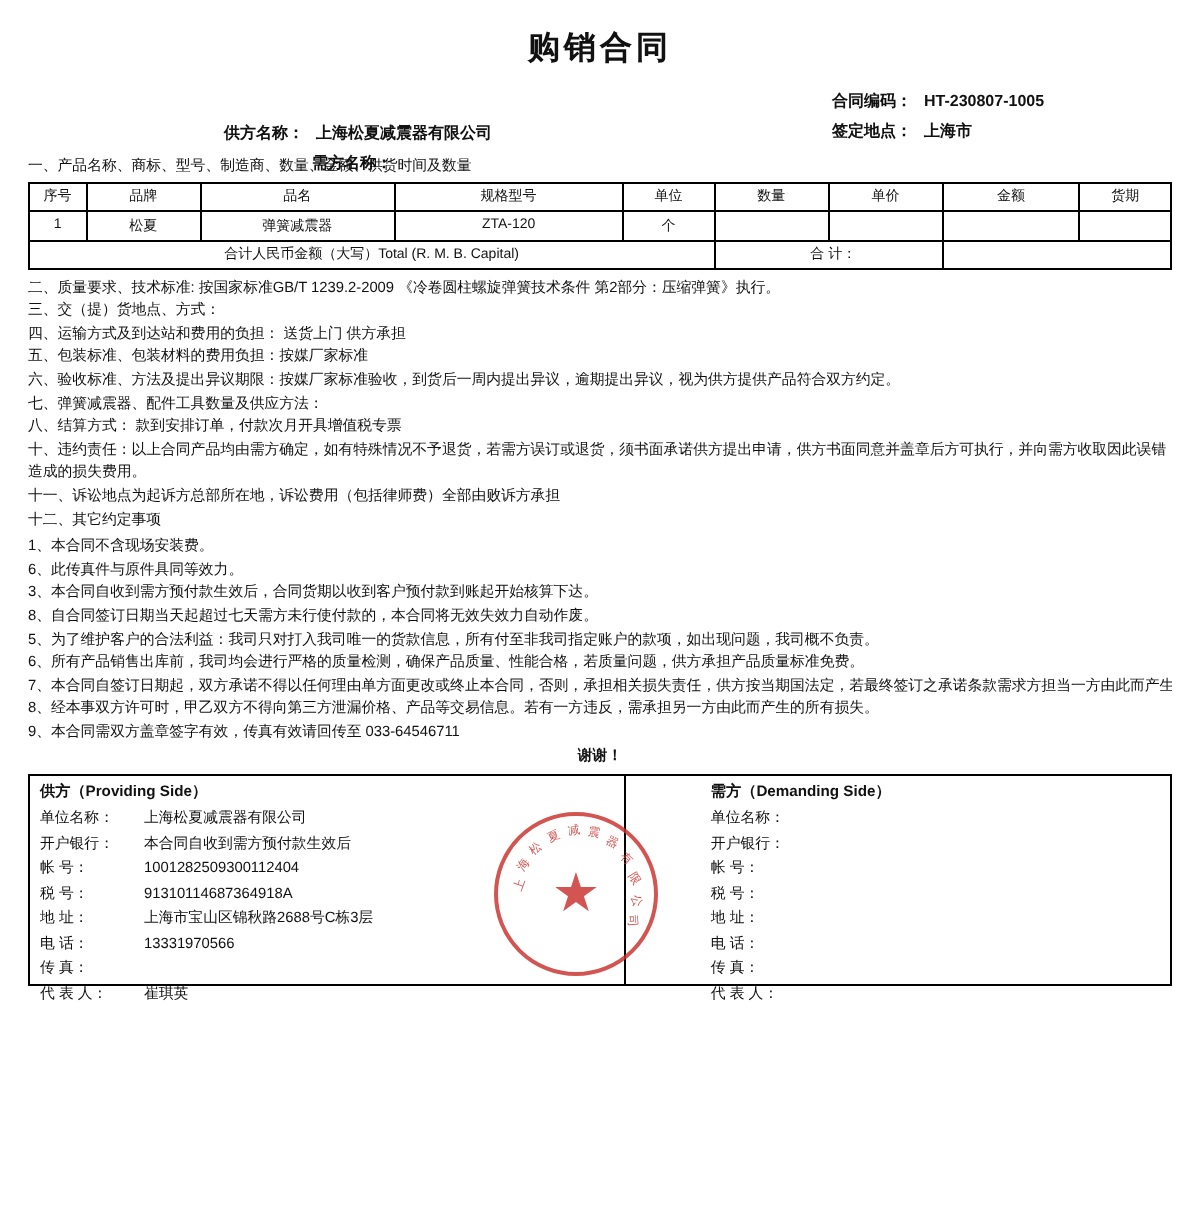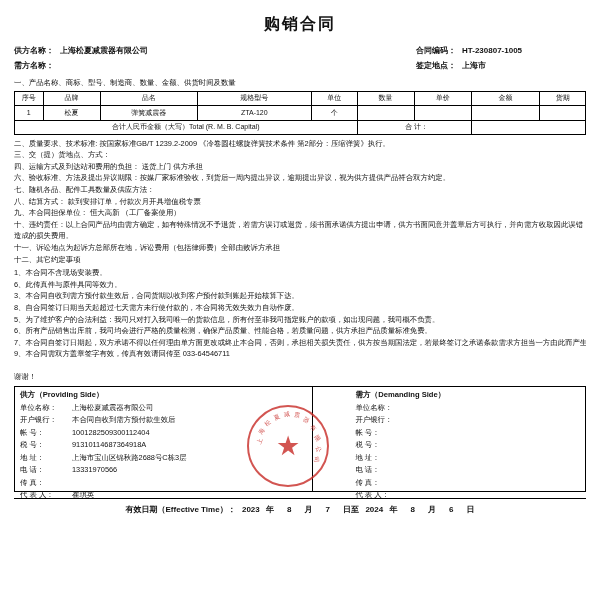--- a/index.html
+++ b/index.html
@@ -14,38 +14,38 @@
   .page{position:relative;width:600px;height:553px;box-sizing:border-box;padding:8px 14px 0 14px;}
   .title{
     text-align:center;
     font-size:16px;
     font-weight:bold;
     letter-spacing:2px;
     margin:6px 0 8px 0;
     font-family:"DejaVu Serif","Liberation Serif",serif;
   }
   .hdr{position:relative;height:34px;}
-  .hdr .left{position:absolute;left:0;top:0;width:330px;}
+  .hdr .left{position:absolute;left:0;top:16px;width:330px;text-align:center;}
   .hdr .right{position:absolute;right:0;top:0;width:230px;text-align:left;}
   .hdr .row{height:15px;line-height:15px;font-size:8px;font-weight:bold;white-space:nowrap;}
   .hdr .row .val{font-weight:bold;margin-left:6px;}
   .hdr .right .row{padding-left:60px;}
   .sec{font-size:7.4px;line-height:11.6px;margin:0;white-space:nowrap;overflow:hidden;}
   .sec.wrapok{white-space:normal;}
   table{border-collapse:collapse;width:100%;}
   .goods{margin:2px 0 3px 0;}
   .goods td,.goods th{border:1px solid #000;font-size:7px;text-align:center;height:13px;padding:0 1px;}
   .goods th{font-weight:normal;}
   .goods .tall{height:15px;}
   .totrow td{height:13px;}
   .totleft{text-align:center;}
   .totright{text-align:left;padding-left:6px !important;}
   .listblock{margin-top:2px;}
   .listblock p{margin:0;}
-  .thanks{text-align:left;margin-top:12px;font-size:7.4px;}
+  .thanks{text-align:center;margin-top:2px;font-size:7.4px;font-weight:bold;}
   .parties{margin-top:4px;border:1px solid #000;display:flex;height:104px;position:relative;gap:37px;}
   .party{box-sizing:border-box;padding:3px 5px;position:relative;}
   .party.supply{width:56%;border-right:1px solid #000;}
   .party.demand{width:44%;}
   .party .ptitle{font-size:7.6px;font-weight:bold;margin-bottom:2px;}
   .pline{font-size:7.4px;line-height:12.5px;white-space:nowrap;}
   .pline .lbl{display:inline-block;width:52px;}
   .stamp{
     position:absolute;left:232px;top:18px;width:78px;height:78px;border:2.2px solid #c9302c;
     border-radius:50%;opacity:.82;
@@ -122,37 +122,38 @@
       <td class="totright" colspan="2">合 计：</td>
       <td colspan="2"></td>
     </tr>
   </tbody>
     </table>
 
   <div class="listblock">
     <p class="sec">二、质量要求、技术标准: 按国家标准GB/T 1239.2-2009 《冷卷圆柱螺旋弹簧技术条件 第2部分：压缩弹簧》执行。</p>
     <p class="sec">三、交（提）货地点、方式：</p>
     <p class="sec">四、运输方式及到达站和费用的负担：                   送货上门          供方承担</p>
+    <p class="sec">五、包装标准、包装材料的费用负担：按媒厂家标准</p>
     <p class="sec">六、验收标准、方法及提出异议期限：按媒厂家标准验收，到货后一周内提出异议，逾期提出异议，视为供方提供产品符合双方约定。</p>
-    <p class="sec">七、随机各品、配件工具数量及供应方法：</p>
+    <p class="sec">七、弹簧减震器、配件工具数量及供应方法：</p>
     <p class="sec">八、结算方式：        款到安排订单，付款次月开具增值税专票</p>
-    <p class="sec">九、本合同担保单位：                       恒大高新                （工厂备案使用）</p>
     <p class="sec wrapok">十、违约责任：以上合同产品均由需方确定，如有特殊情况不予退货，若需方误订或退货，须书面承诺供方提出申请，供方书面同意并盖章后方可执行，并向需方收取因此误错造成的损失费用。</p>
     <p class="sec">十一、诉讼地点为起诉方总部所在地，诉讼费用（包括律师费）全部由败诉方承担</p>
     <p class="sec">十二、其它约定事项</p>
   </div>
 
   <div class="listblock">
     <p class="sec">1、本合同不含现场安装费。</p>
     <p class="sec">6、此传真件与原件具同等效力。</p>
     <p class="sec">3、本合同自收到需方预付款生效后，合同货期以收到客户预付款到账起开始核算下达。</p>
     <p class="sec">8、自合同签订日期当天起超过七天需方未行使付款的，本合同将无效失效力自动作废。</p>
     <p class="sec">5、为了维护客户的合法利益：我司只对打入我司唯一的货款信息，所有付至非我司指定账户的款项，如出现问题，我司概不负责。</p>
     <p class="sec">6、所有产品销售出库前，我司均会进行严格的质量检测，确保产品质量、性能合格，若质量问题，供方承担产品质量标准免费。</p>
     <p class="sec">7、本合同自签订日期起，双方承诺不得以任何理由单方面更改或终止本合同，否则，承担相关损失责任，供方按当期国法定，若最终签订之承诺条款需求方担当一方由此而产生的所有损失。</p>
+    <p class="sec">8、经本事双方许可时，甲乙双方不得向第三方泄漏价格、产品等交易信息。若有一方违反，需承担另一方由此而产生的所有损失。</p>
     <p class="sec">9、本合同需双方盖章签字有效，传真有效请回传至 033-64546711</p>
   </div>
 
   <div class="thanks">谢谢！</div>
 
   <div class="parties">
     <div class="party supply">
       <div class="ptitle">供方（Providing Side）</div>
       <div class="pline"><span class="lbl">单位名称：</span><span>上海松夏减震器有限公司</span></div>
       <div class="pline"><span class="lbl">开户银行：</span><span>本合同自收到需方预付款生效后</span></div>
@@ -186,29 +187,14 @@
       <div class="pline"><span class="lbl">开户银行：</span><span></span></div>
       <div class="pline"><span class="lbl">帐    号：</span><span></span></div>
       <div class="pline"><span class="lbl">税    号：</span><span></span></div>
       <div class="pline"><span class="lbl">地    址：</span><span></span></div>
       <div class="pline"><span class="lbl">电    话：</span><span></span></div>
       <div class="pline"><span class="lbl">传    真：</span><span></span></div>
       <div class="pline"><span class="lbl">代 表 人：</span><span></span></div>
     </div>
   </div>
 
-  <div class="effective">
-    <span>有效日期（Effective Time）：</span>
-    <span class="u">2023</span>
-    <span>年</span>
-    <span class="u">8</span>
-    <span>月</span>
-    <span class="u">7</span>
-    <span>日至</span>
-    <span class="u">2024</span>
-    <span>年</span>
-    <span class="u">8</span>
-    <span>月</span>
-    <span class="u">6</span>
-    <span>日</span>
-  </div>
 
 </div>
 
 </body></html>

